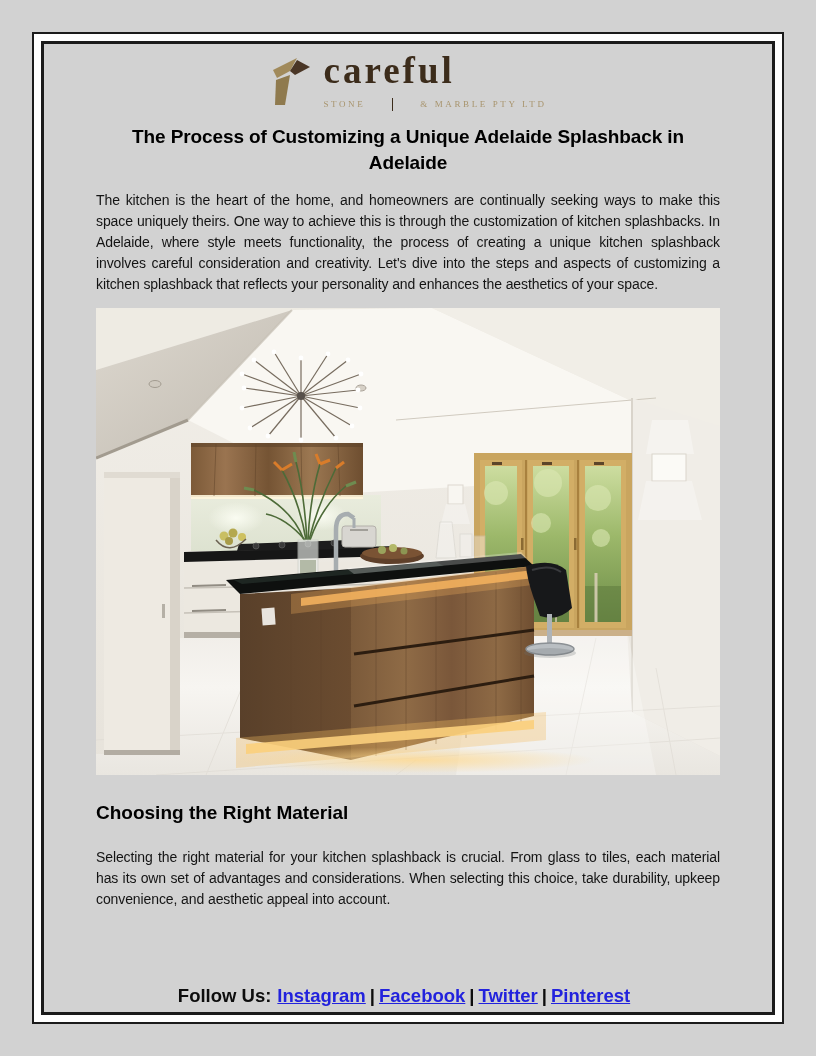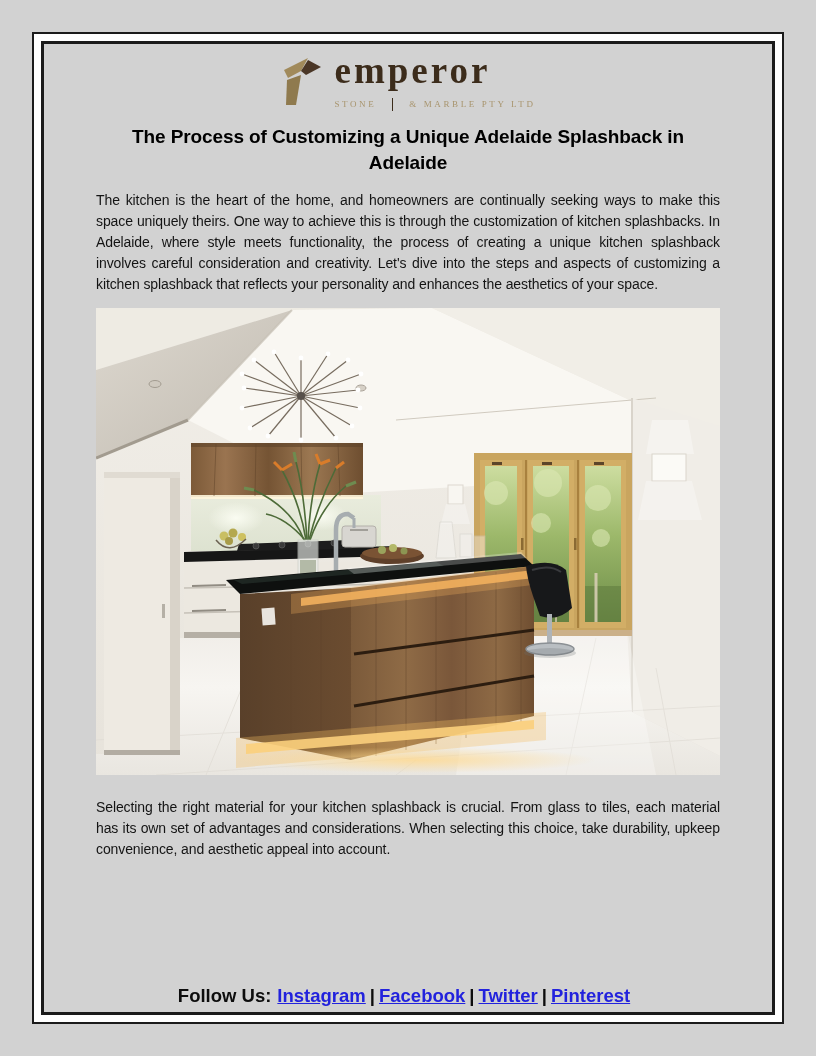--- a/index.html
+++ b/index.html
@@ -20,21 +20,21 @@
   
   .logo{margin-top:12px;display:flex;justify-content:center;align-items:center;gap:10px;height:52px;}
   .logo-mark{width:44px;height:48px;flex:0 0 auto;}
   .logo-textcol{display:flex;flex-direction:column;align-items:flex-start;}
   .logo-word{
     font-family:"Liberation Serif",serif;font-size:37px;line-height:34px;
     color:#3c2c1b;letter-spacing:3px;font-weight:600;
   }
   .logo-sub{
     margin-top:10px;font-size:9px;letter-spacing:2.6px;color:#a8946d;
-    font-family:"Liberation Serif",serif;display:flex;gap:16px;align-items:center;
+    font-family:"Liberation Serif",serif;display:flex;gap:27px;align-items:center;
   }
   .logo-sub .sub-div{width:1px;height:13px;background:#3c2c1b;display:inline-block;}
   
   .title{
     margin-top:16px;text-align:center;font-size:19px;font-weight:bold;color:#000;
     letter-spacing:-0.1px;line-height:26px;
   }
   .para{
     margin-top:14px;font-size:14px;letter-spacing:-0.1px;line-height:21px;
     text-align:justify;color:#141414;
@@ -60,21 +60,21 @@
   <div class="inner-frame">
     <div class="content">
 
       <div class="logo">
         <svg class="logo-mark" viewBox="0 0 44 48">
           <polygon points="4,12 28,0 21,13 8,20" fill="#a18a5b"></polygon>
           <polygon points="28,2 41,9 26,17 21,13" fill="#4a3626"></polygon>
           <polygon points="7,22 21,17 16,47 6,47" fill="#8f7a4e"></polygon>
         </svg>
         <div class="logo-textcol">
-          <div class="logo-word">emperor</div>
+          <div class="logo-word">careful</div>
           <div class="logo-sub">
             <span>STONE</span>
             <span class="sub-div"></span>
             <span>&amp; MARBLE PTY LTD</span>
           </div>
         </div>
       </div>
 
       <div class="title">The Process of Customizing a Unique Adelaide Splashback in Adelaide</div>
 
@@ -376,20 +376,21 @@
           <g>
             <path d="M430,258 Q456,250 470,262 L476,300 Q462,314 444,308 L437,288 Q431,270 430,258 Z" fill="#17181a"></path>
             <path d="M436,262 Q454,256 465,264" fill="none" stroke="#3a3b3e" stroke-width="2"></path>
             <rect x="451" y="306" width="5" height="32" fill="#aeb3b7"></rect>
             <ellipse cx="454" cy="341" rx="24" ry="6" fill="#b9bec2" stroke="#8b9094" stroke-width="1.5"></ellipse>
             <ellipse cx="454" cy="345" rx="26" ry="5" fill="#6b7074" opacity="0.25"></ellipse>
           </g>
         </svg>
       </div>
 
+      <div class="section-heading">Choosing the Right Material</div>
 
       <div class="para second">Selecting the right material for your kitchen splashback is crucial. From glass to tiles, each material has its own set of advantages and considerations. When selecting this choice, take durability, upkeep convenience, and aesthetic appeal into account.</div>
 
     </div>
 
     <div class="footer">
       <span class="lead">Follow Us:</span><a>Instagram</a><span class="sep">|</span><a>Facebook</a><span class="sep">|</span><a>Twitter</a><span class="sep">|</span><a>Pinterest</a>
     </div>
   </div>
 </div>

